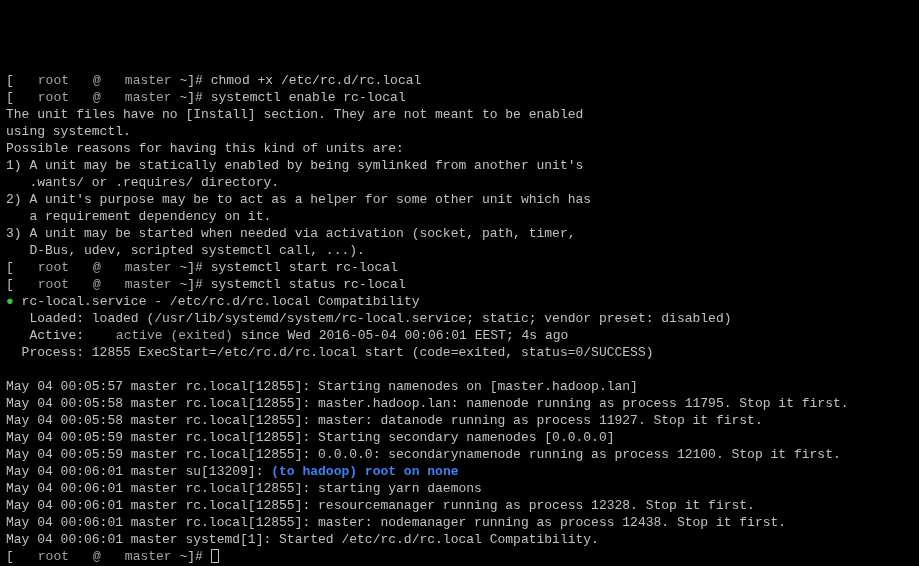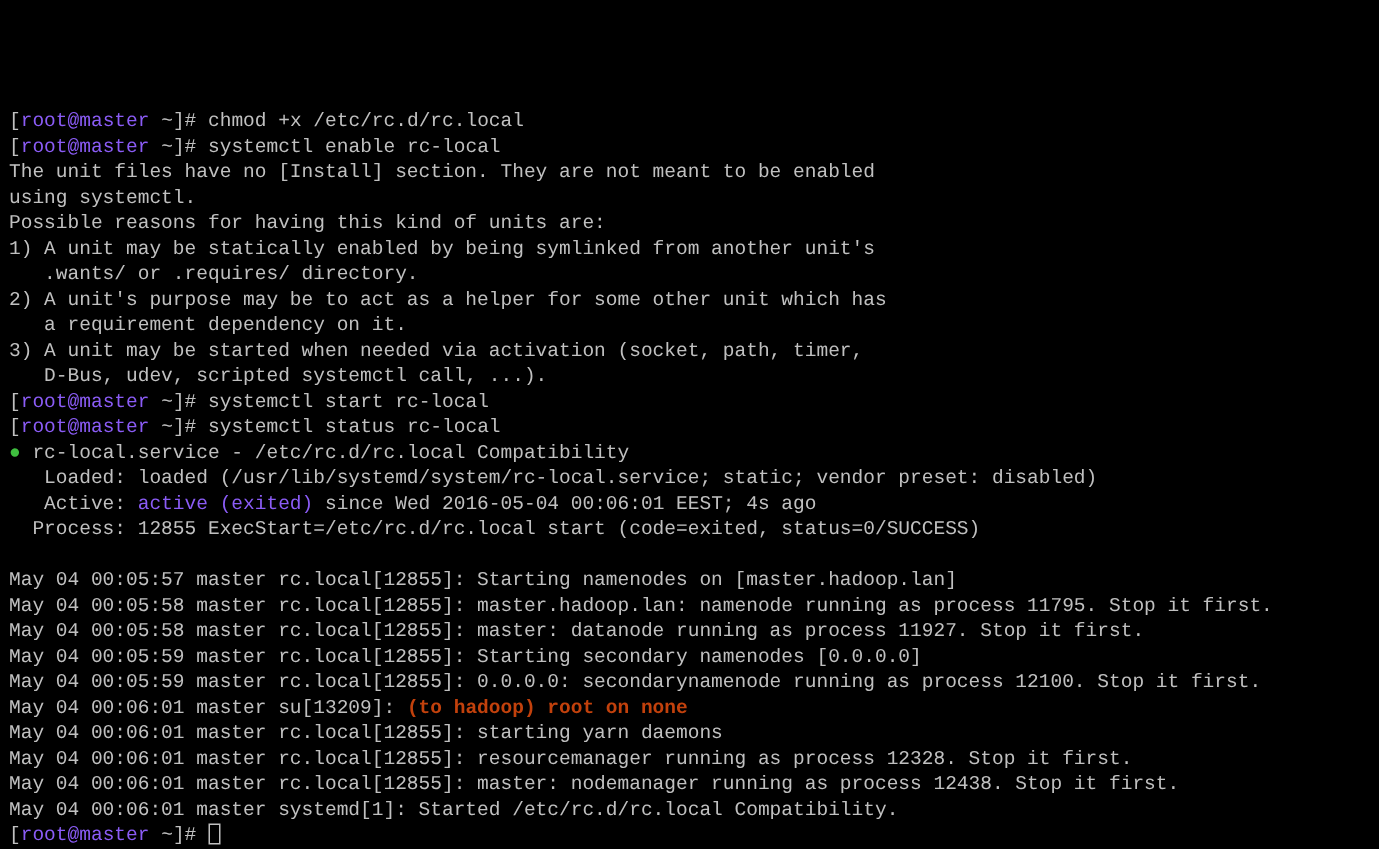--- a/index.html
+++ b/index.html
@@ -8,22 +8,22 @@
       color: #c0c0c0;
       font-family: 'Courier New', Consolas, monospace;
       font-size: 13px;
       line-height: 17px;
       padding: 4px 6px;
       width: 919px;
       height: 566px;
       white-space: pre;
       overflow: hidden;
     }
-    .green { color: #8b5cf6; }
-    .bold-white { color: #c2410c; font-weight: bold; }
+    .green { color: #a3a3a3; margin-left: 24px; }
+    .bold-white { color: #3b82f6; font-weight: bold; }
     .dot { color: #3fbf3f; }
     .cursor {
       display: inline-block;
       width: 8px;
       height: 14px;
       border: 1px solid #c0c0c0;
       vertical-align: text-bottom;
       margin-bottom: 1px;
     }
     .line { display: block; }

